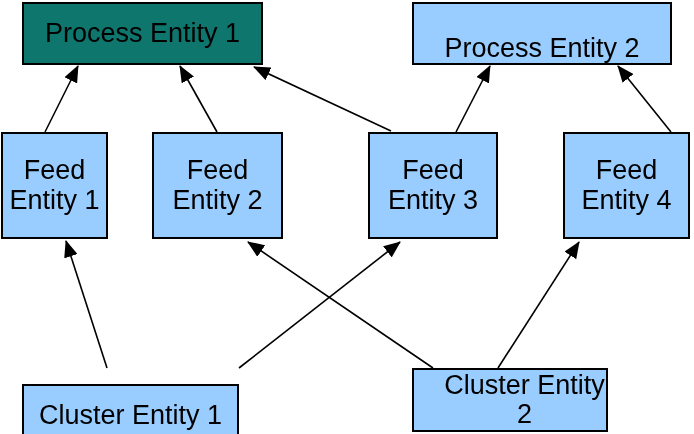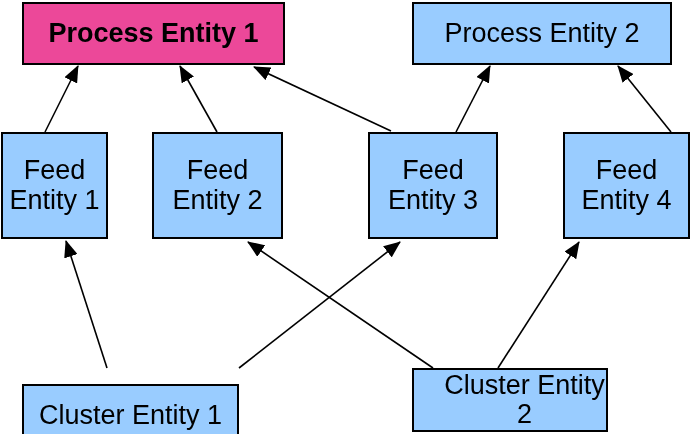--- a/index.html
+++ b/index.html
@@ -53,24 +53,24 @@
         <line x1="391" y1="131" x2="254" y2="67" stroke="#000000" stroke-width="1.6" marker-end="url(#arrowhead)"></line>
         <line x1="456" y1="132" x2="490" y2="66" stroke="#000000" stroke-width="1.6" marker-end="url(#arrowhead)"></line>
         <line x1="671" y1="132" x2="618" y2="66" stroke="#000000" stroke-width="1.6" marker-end="url(#arrowhead)"></line>
         <line x1="107" y1="368" x2="66" y2="241" stroke="#000000" stroke-width="1.6" marker-end="url(#arrowhead)"></line>
         <line x1="433" y1="368" x2="248" y2="242" stroke="#000000" stroke-width="1.6" marker-end="url(#arrowhead)"></line>
         <line x1="239" y1="368" x2="400" y2="242" stroke="#000000" stroke-width="1.6" marker-end="url(#arrowhead)"></line>
         <line x1="498" y1="368" x2="579" y2="242" stroke="#000000" stroke-width="1.6" marker-end="url(#arrowhead)"></line>
       </g>
   </svg>
   <div id="nodes">
-      <div class="node" style="left: 22px; top: 2px; width: 263px; height: 63px; background: #ec4899; border-color: rgb(0, 0, 0); font-weight: bold;">
+      <div class="node" style="left: 22px; top: 2px; width: 241px; height: 63px; background: #0f766e; border-color: rgb(0, 0, 0);">
         <span class="node-label" style="color: rgb(0, 0, 0);">Process Entity 1</span>
       </div>
-      <div class="node" style="left: 412px; top: 2px; width: 260px; height: 63px; background: rgb(153, 204, 255); border-color: rgb(0, 0, 0);">
+      <div class="node" style="left: 412px; top: 2px; width: 260px; height: 63px; background: rgb(153, 204, 255); border-color: rgb(0, 0, 0); align-items: flex-end;">
         <span class="node-label" style="color: rgb(0, 0, 0);">Process Entity 2</span>
       </div>
       <div class="node" style="left: 1px; top: 132px; width: 107px; height: 107px; background: rgb(153, 204, 255); border-color: rgb(0, 0, 0);">
         <span class="node-label" style="color: rgb(0, 0, 0);">Feed
 Entity 1</span>
       </div>
       <div class="node" style="left: 152px; top: 132px; width: 131px; height: 107px; background: rgb(153, 204, 255); border-color: rgb(0, 0, 0);">
         <span class="node-label" style="color: rgb(0, 0, 0);">Feed
 Entity 2</span>
       </div>

